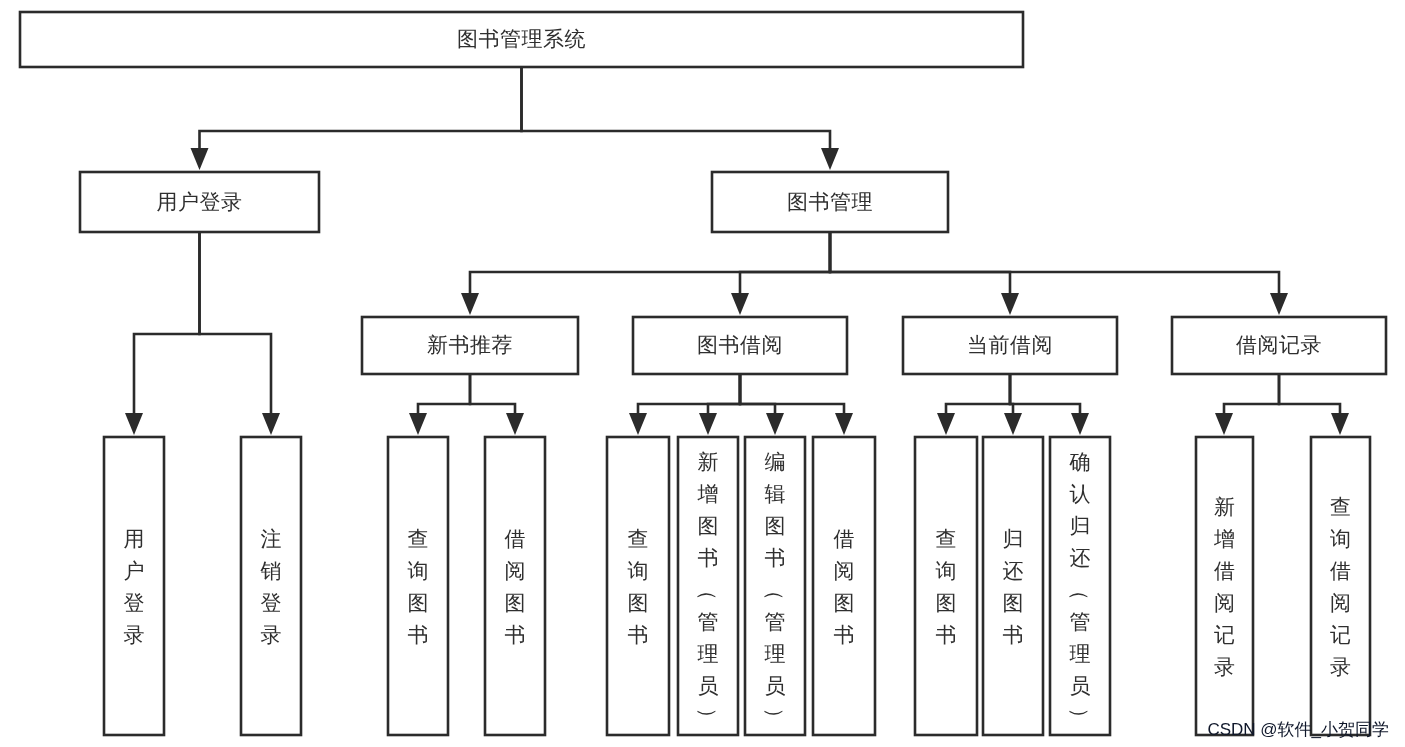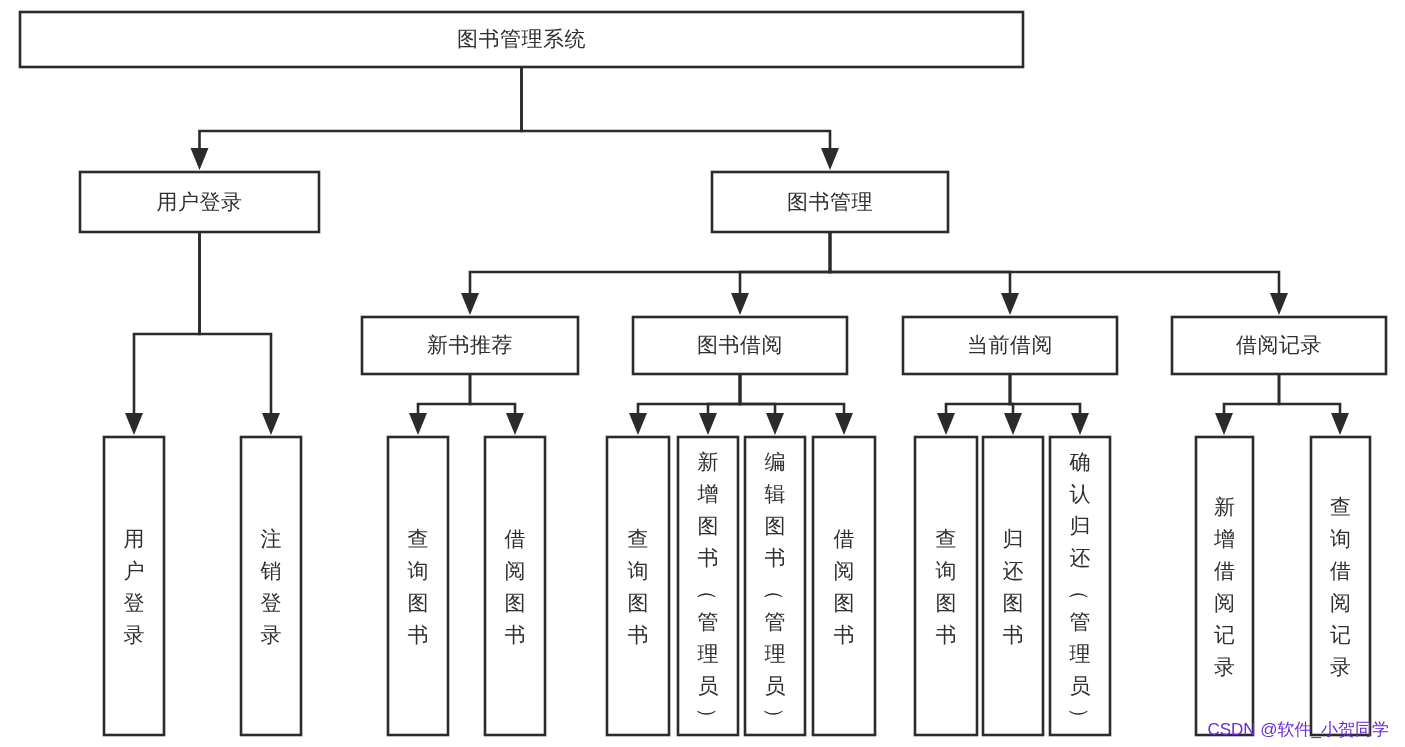--- a/index.html
+++ b/index.html
@@ -54,21 +54,21 @@
     stroke-linecap: butt;
   }
   .edge-arrow {
     fill: #2b2b2b;
     stroke: none;
   }
   .watermark {
     position: absolute;
     right: 16px;
     bottom: 6px;
-    color: #6d28d9;
+    color: #0f172a;
     font-size: 17px;
     font-family: "Liberation Sans", "DejaVu Sans", sans-serif;
     white-space: nowrap;
     pointer-events: none;
     user-select: none;
   }
 </style>
 </head>
 <body>
 

